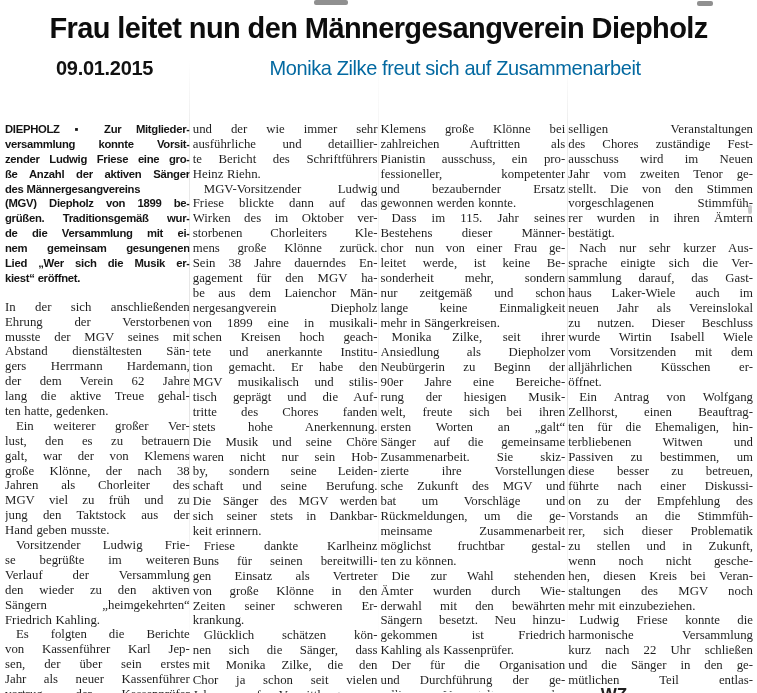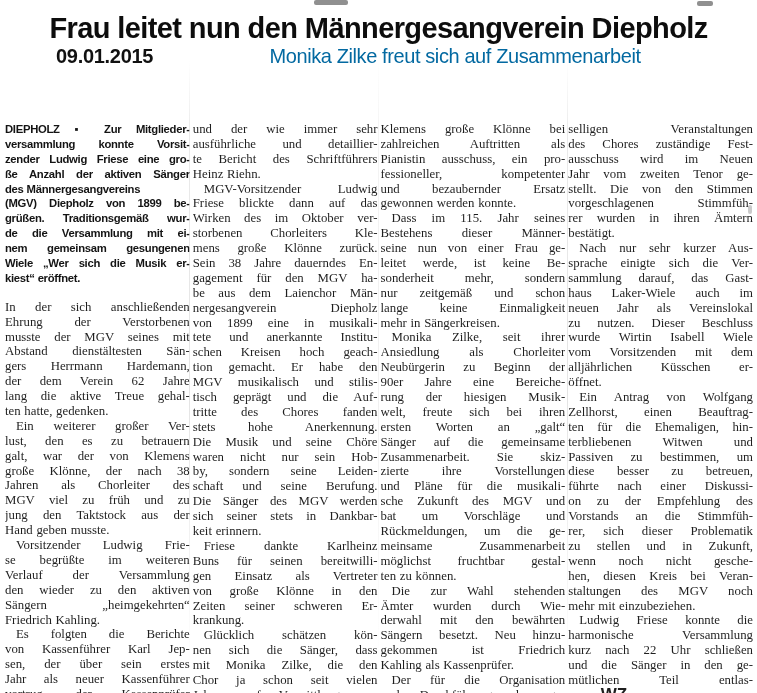--- a/index.html
+++ b/index.html
@@ -10,21 +10,21 @@
   }
   .page{position:absolute;inset:0;}
 
   
   .headline{
     margin-top:12px;text-align:center;
     font-family:"Liberation Sans",sans-serif;font-weight:bold;
     font-size:29px;letter-spacing:-0.6px;color:#0d0d0d;
     transform:scaleY(1.04);
   }
-  .subrow{display:flex;align-items:baseline;}
+  .subrow{display:flex;align-items:baseline;margin-top:12px;}
   .date{
     margin-left:56px;font-family:"Liberation Sans",sans-serif;
     font-weight:bold;font-size:20px;letter-spacing:-0.3px;color:#111;
     flex:0 0 auto;
   }
   .subtitle{
     flex:1 1 auto;text-align:center;
     font-family:"Liberation Sans",sans-serif;font-weight:normal;
     font-size:20px;letter-spacing:-0.4px;color:#0369a1;
     transform:scaleY(1.03);
@@ -77,21 +77,21 @@
     <div class="col">
         <div class="ln bold-lead">DIEPHOLZ ▪ Zur Mitglieder-</div>
         <div class="ln bold-lead">versammlung konnte Vorsit-</div>
         <div class="ln bold-lead">zender Ludwig Friese eine gro-</div>
         <div class="ln bold-lead">ße Anzahl der aktiven Sänger</div>
         <div class="ln bold-lead pend">des Männergesangvereins</div>
         <div class="ln bold-lead">(MGV) Diepholz von 1899 be-</div>
         <div class="ln bold-lead">grüßen. Traditionsgemäß wur-</div>
         <div class="ln bold-lead">de die Versammlung mit ei-</div>
         <div class="ln bold-lead">nem gemeinsam gesungenen</div>
-        <div class="ln bold-lead">Wiele „Wer sich die Musik er-</div>
+        <div class="ln bold-lead">Lied „Wer sich die Musik er-</div>
         <div class="ln bold-lead pend">kiest“ eröffnet.</div>
         <div class="ln gap">In der sich anschließenden</div>
         <div class="ln">Ehrung der Verstorbenen</div>
         <div class="ln">musste der MGV seines mit</div>
         <div class="ln">Abstand dienstältesten Sän-</div>
         <div class="ln">gers Herrmann Hardemann,</div>
         <div class="ln">der dem Verein 62 Jahre</div>
         <div class="ln">lang die aktive Treue gehal-</div>
         <div class="ln pend">ten hatte, gedenken.</div>
         <div class="ln ind">Ein weiterer großer Ver-</div>
@@ -122,22 +122,22 @@
         <div class="ln ind">MGV-Vorsitzender Ludwig</div>
         <div class="ln">Friese blickte dann auf das</div>
         <div class="ln">Wirken des im Oktober ver-</div>
         <div class="ln">storbenen Chorleiters Kle-</div>
         <div class="ln">mens große Klönne zurück.</div>
         <div class="ln">Sein 38 Jahre dauerndes En-</div>
         <div class="ln">gagement für den MGV ha-</div>
         <div class="ln">be aus dem Laienchor Män-</div>
         <div class="ln">nergesangverein Diepholz</div>
         <div class="ln">von 1899 eine in musikali-</div>
+        <div class="ln">schen Kreisen hoch geach-</div>
         <div class="ln">tete und anerkannte Institu-</div>
-        <div class="ln">schen Kreisen hoch geach-</div>
         <div class="ln">tion gemacht. Er habe den</div>
         <div class="ln">MGV musikalisch und stilis-</div>
         <div class="ln">tisch geprägt und die Auf-</div>
         <div class="ln">tritte des Chores fanden</div>
         <div class="ln">stets hohe Anerkennung.</div>
         <div class="ln">Die Musik und seine Chöre</div>
         <div class="ln">waren nicht nur sein Hob-</div>
         <div class="ln">by, sondern seine Leiden-</div>
         <div class="ln">schaft und seine Berufung.</div>
         <div class="ln">Die Sänger des MGV werden</div>
@@ -157,37 +157,36 @@
       </div>
     <div class="col">
         <div class="ln">Klemens große Klönne bei</div>
         <div class="ln">zahlreichen Auftritten als</div>
         <div class="ln">Pianistin ausschuss, ein pro-</div>
         <div class="ln">fessioneller, kompetenter</div>
         <div class="ln">und bezaubernder Ersatz</div>
         <div class="ln pend">gewonnen werden konnte.</div>
         <div class="ln ind">Dass im 115. Jahr seines</div>
         <div class="ln">Bestehens dieser Männer-</div>
-        <div class="ln">seine nun von einer Frau ge-</div>
+        <div class="ln">chor nun von einer Frau ge-</div>
         <div class="ln">leitet werde, ist keine Be-</div>
         <div class="ln">sonderheit mehr, sondern</div>
         <div class="ln">nur zeitgemäß und schon</div>
         <div class="ln">lange keine Einmaligkeit</div>
         <div class="ln pend">mehr in Sängerkreisen.</div>
         <div class="ln ind">Monika Zilke, seit ihrer</div>
-        <div class="ln">Ansiedlung als Chorleiter</div>
+        <div class="ln">Ansiedlung als Diepholzer</div>
         <div class="ln">Neubürgerin zu Beginn der</div>
         <div class="ln">90er Jahre eine Bereiche-</div>
         <div class="ln">rung der hiesigen Musik-</div>
         <div class="ln">welt, freute sich bei ihren</div>
         <div class="ln">ersten Worten an „galt“</div>
         <div class="ln">Sänger auf die gemeinsame</div>
         <div class="ln">Zusammenarbeit. Sie skiz-</div>
         <div class="ln">zierte ihre Vorstellungen</div>
-        <div class="ln">und Pläne für die musikali-</div>
         <div class="ln">sche Zukunft des MGV und</div>
         <div class="ln">bat um Vorschläge und</div>
         <div class="ln">Rückmeldungen, um die ge-</div>
         <div class="ln">meinsame Zusammenarbeit</div>
         <div class="ln">möglichst fruchtbar gestal-</div>
         <div class="ln pend">ten zu können.</div>
         <div class="ln ind">Die zur Wahl stehenden</div>
         <div class="ln">Ämter wurden durch Wie-</div>
         <div class="ln">derwahl mit den bewährten</div>
         <div class="ln">Sängern besetzt. Neu hinzu-</div>

